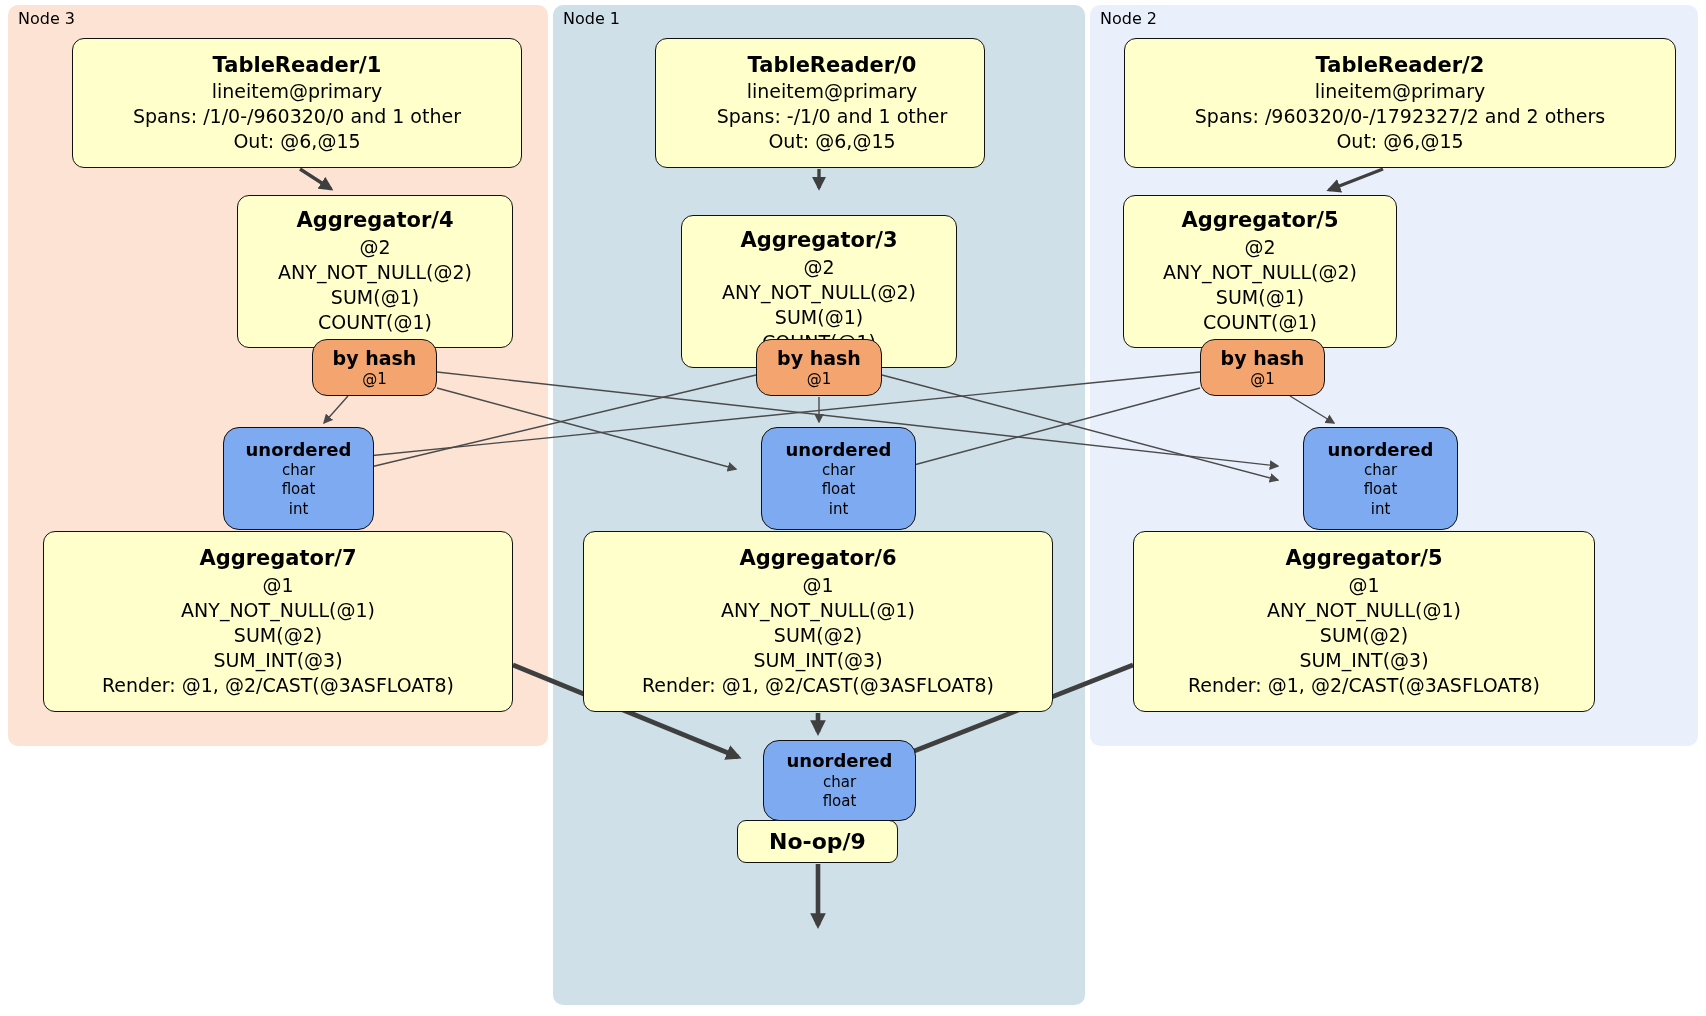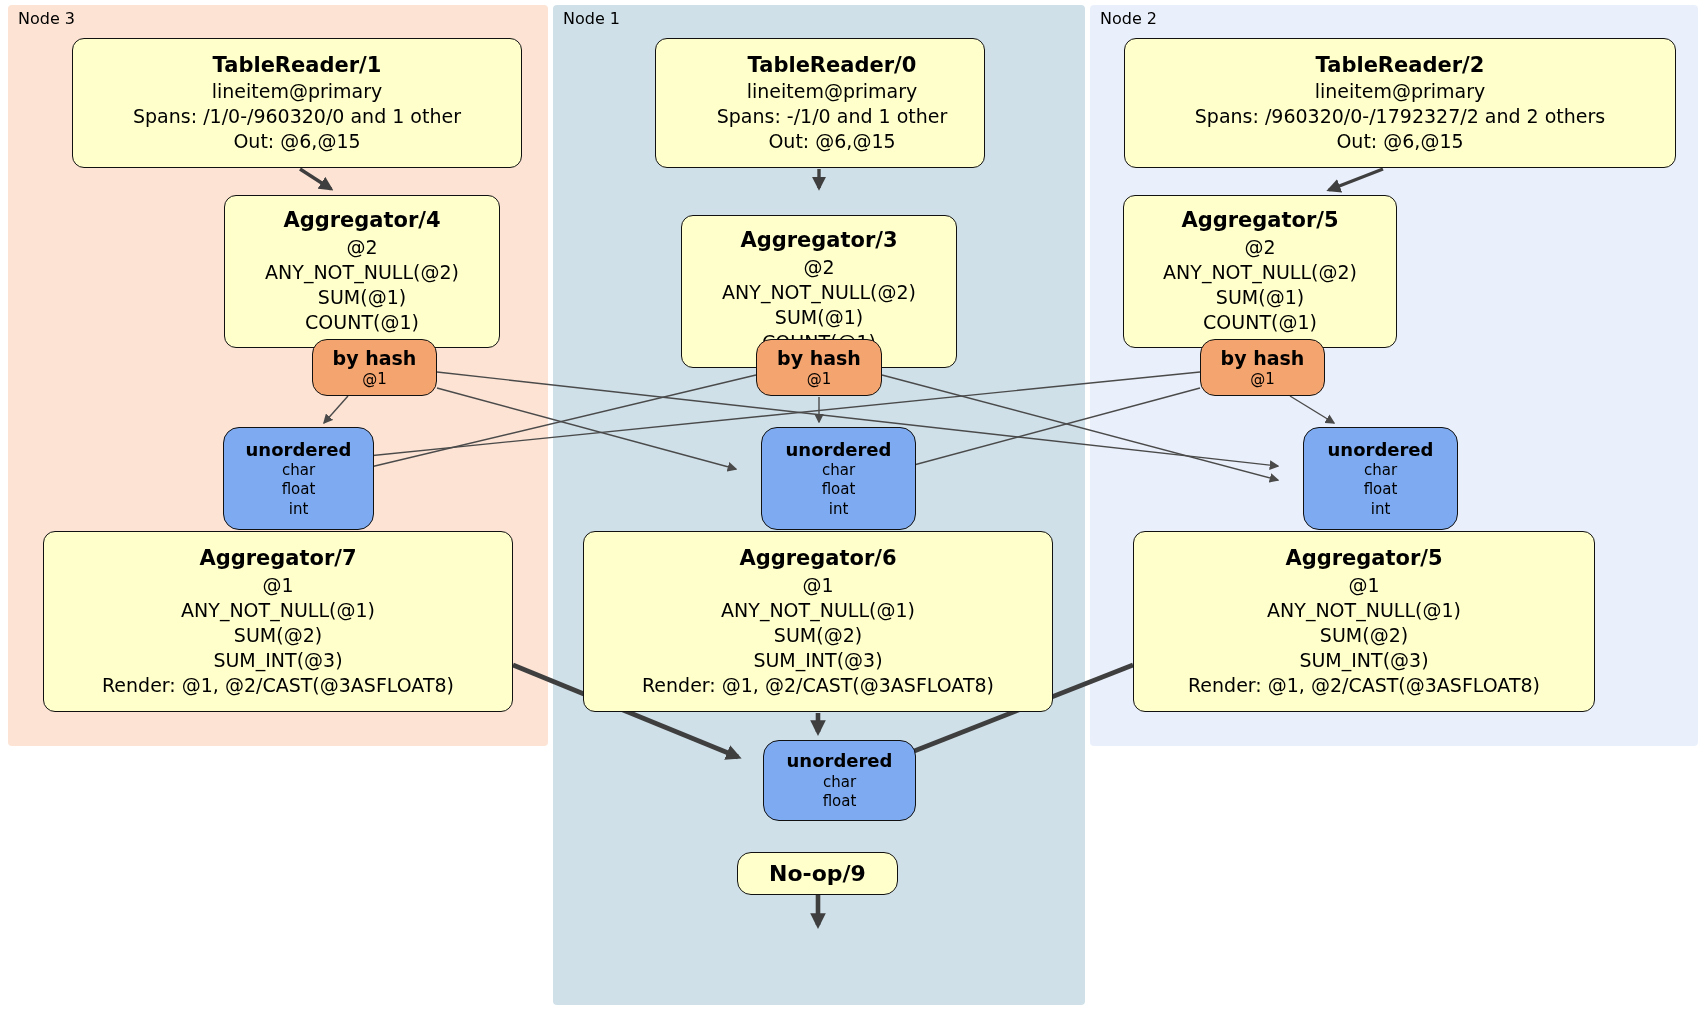--- a/index.html
+++ b/index.html
@@ -12,41 +12,41 @@
     --edge-thin:#4a4a4a;
     --edge-thick:#3f3f3f;
     --box-border:#111111;
     --text:#000000;
   }
   html,body{margin:0;padding:0;background:#ffffff;}
   .canvas{
     position:relative;width:1706px;height:1016px;overflow:hidden;
     font-family:"DejaVu Sans","Liberation Sans",sans-serif;color:var(--text);
   }
-  .panel{position:absolute;border-radius:4px;}
+  .panel{position:absolute;border-radius:10px;}
   .panel-node3{left:8px;top:5px;width:540px;height:741px;background:var(--panel-node3);}
   .panel-node1{left:553px;top:5px;width:532px;height:1000px;background:var(--panel-node1);}
   .panel-node2{left:1090px;top:5px;width:608px;height:741px;background:var(--panel-node2);}
   .panel-label{position:absolute;left:10px;top:4px;font-size:16px;}
   .edges{position:absolute;left:0;top:0;width:1706px;height:1016px;pointer-events:none;}
   .box{
     position:absolute;box-sizing:border-box;background:var(--proc-fill);
     border:1.6px solid var(--box-border);border-radius:12px;
     display:flex;flex-direction:column;justify-content:center;align-items:center;
     text-align:left;line-height:1.32;
   }
   .box-title{font-weight:bold;font-size:21px;}
   .box-line{font-size:19px;}
   .router{background:var(--router-fill);border-radius:15px;line-height:1.2;z-index:3;}
   .router .box-title{font-size:19px;}
   .router .box-line{font-size:15px;}
   .sync{background:var(--sync-fill);border-radius:16px;line-height:1.3;z-index:3;margin-left:21px;}
   .sync .box-title{font-size:18px;}
   .sync .box-line{font-size:15px;}
-  .pill{border-radius:14px;z-index:2;margin-top:32px;}
+  .pill{border-radius:9px;z-index:2;}
   .pill .box-title{font-size:22px;}
   .proc{z-index:2;}
   line.thin{stroke:var(--edge-thin);stroke-width:1.4;}
   line.med{stroke:var(--edge-thick);stroke-width:3.4;}
   line.thick{stroke:var(--edge-thick);stroke-width:4.6;}
 </style>
 </head>
 <body>
 
 <div class="canvas">
@@ -95,21 +95,21 @@
     <line class="thick" x1="818" y1="864" x2="818" y2="925" marker-end="url(#arrThick)"></line>
   </svg>
 
   <div class="box proc" style="left:72px;top:38px;width:450px;height:130px;">
     <div class="box-title">TableReader/1</div>
     <div class="box-line">lineitem@primary</div>
     <div class="box-line">Spans: /1/0-/960320/0 and 1 other</div>
     <div class="box-line">Out: @6,@15</div>
   </div>
 
-  <div class="box proc" style="left:224px;top:195px;width:276px;height:153px;">
+  <div class="box proc" style="left:237px;top:195px;width:276px;height:153px;">
     <div class="box-title">Aggregator/4</div>
     <div class="box-line">@2</div>
     <div class="box-line">ANY_NOT_NULL(@2)</div>
     <div class="box-line">SUM(@1)</div>
     <div class="box-line">COUNT(@1)</div>
   </div>
 
   <div class="box router" style="left:312px;top:339px;width:125px;height:57px;">
     <div class="box-title">by hash</div>
     <div class="box-line">@1</div>

